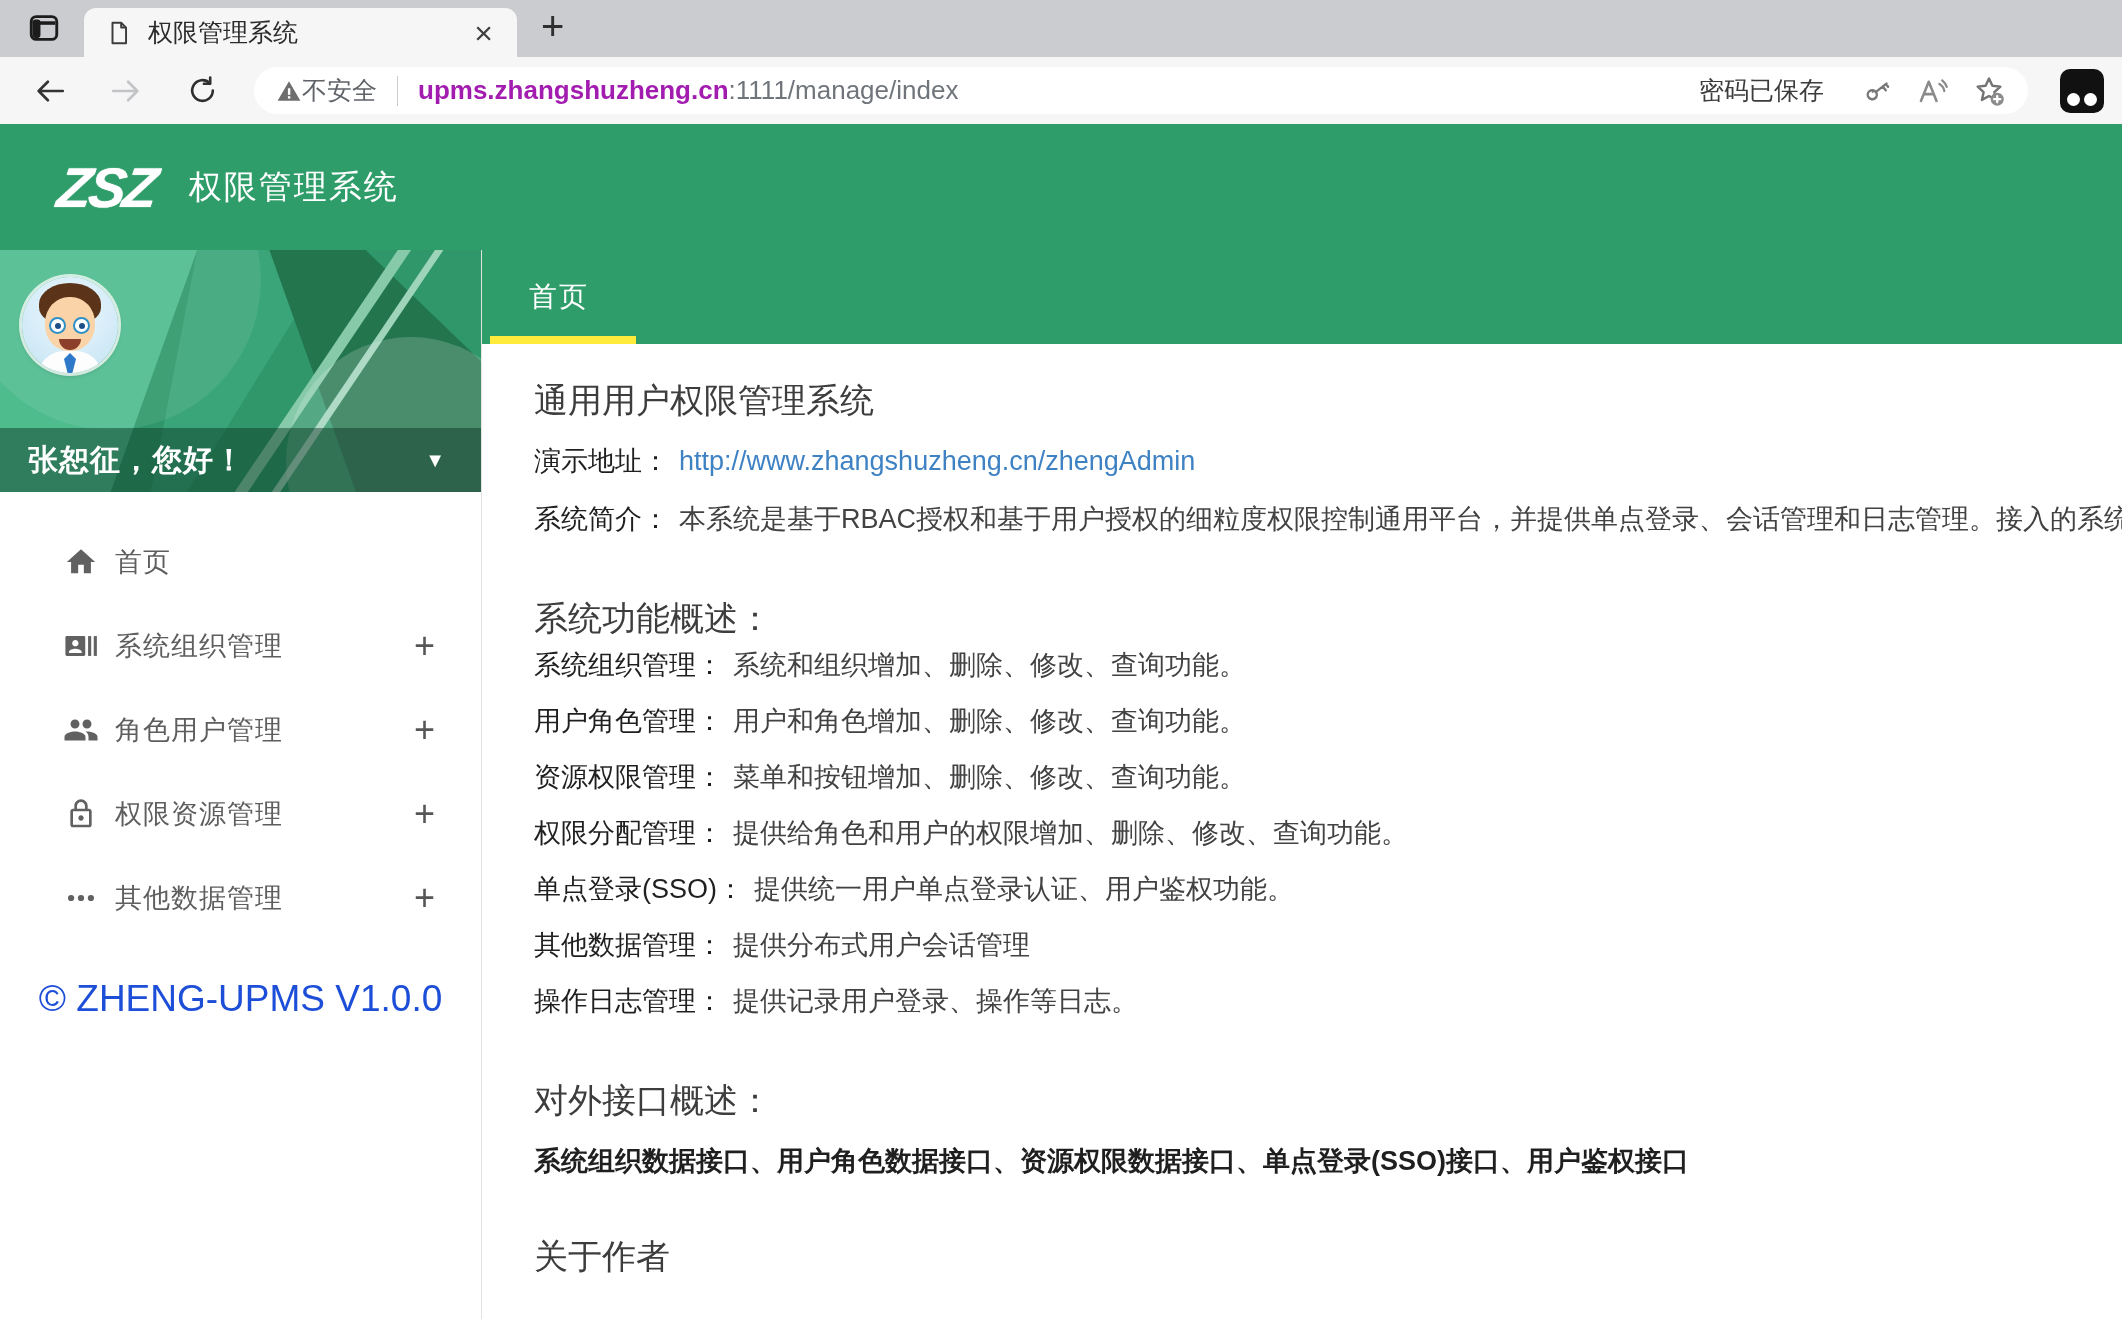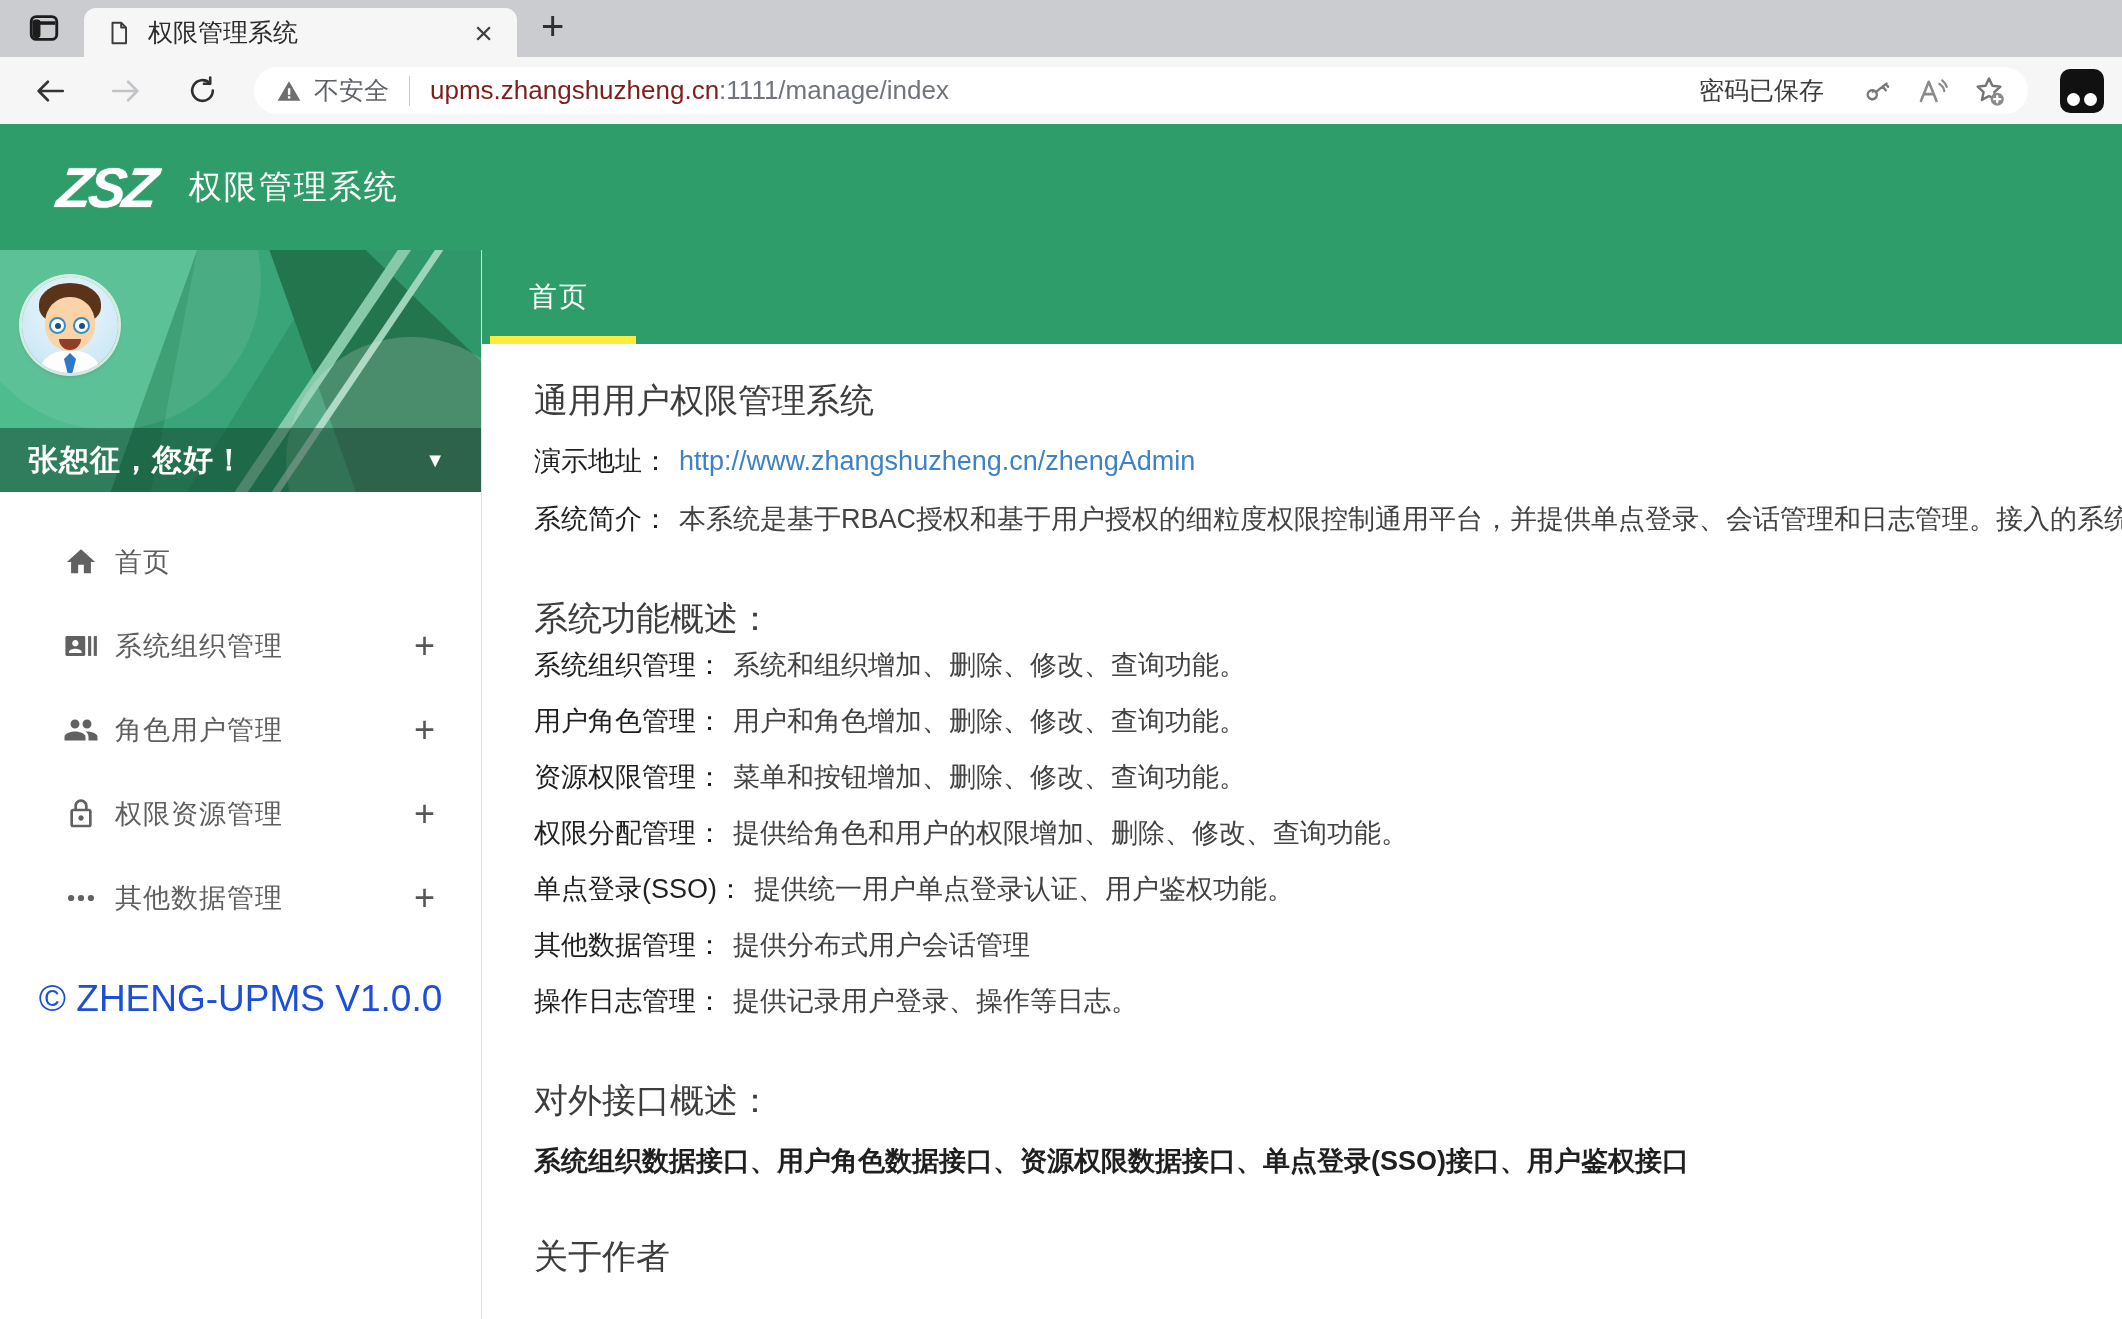--- a/index.html
+++ b/index.html
@@ -13,24 +13,24 @@
   .tab-favicon { width:26px; height:26px; flex:0 0 auto; }
   .tab-title { font-size:25px; color:#2b2b2b; margin-left:16px; flex:1; white-space:nowrap; overflow:hidden; }
   .tab-close { font-size:32px; line-height:30px; color:#404040; padding:0 6px; cursor:default; }
   .newtab-btn { font-size:40px; font-weight:300; color:#2f2f2f; margin:0 0 14px 24px; line-height:34px; }
 
   .toolbar { height:67px; background:#f6f6f7; display:flex; align-items:center; padding:0 18px 0 28px; }
   .nav-btn { width:44px; height:44px; display:flex; align-items:center; justify-content:center; flex:0 0 auto; }
   .nav-btn + .nav-btn { margin-left:32px; }
   .urlbar { flex:1; height:47px; margin:0 18px 0 30px; background:#ffffff; border-radius:24px; display:flex; align-items:center; padding:0 22px; min-width:0; }
   .sec-icon { width:26px; height:26px; flex:0 0 auto; }
-  .sec-label { font-size:25px; color:#5f6368; margin-left:12px; white-space:nowrap; }
+  .sec-label { font-size:25px; color:#5f6368; white-space:nowrap; }
   .url-sep { width:1px; height:30px; background:#c9cbcf; margin:0 20px; }
   .url-text { font-size:26px; white-space:nowrap; overflow:hidden; }
-  .url-host { color:#7f1d1d; }
+  .url-host { color:#a21caf;font-weight:bold; }
   .url-path { color:#70757c; }
   .url-spacer { flex:1; }
   .pwd-label { font-size:25px; color:#3c3c3c; white-space:nowrap; margin-right:14px; }
   .pill-icon { width:34px; height:34px; margin-left:22px; flex:0 0 auto; display:flex; align-items:center; justify-content:center; }
   .profile-btn { width:44px; height:44px; border-radius:10px; background:#111; position:relative; margin-left:14px; flex:0 0 auto; }
   .profile-btn .dot { position:absolute; bottom:7px; width:13px; height:13px; border-radius:50%; background:#fff; }
   .profile-btn .dot.l { left:7px; } .profile-btn .dot.r { right:7px; }
 
   
   .app-header { height:126px; background:#2f9d6a; display:flex; align-items:center; padding-left:58px; }

